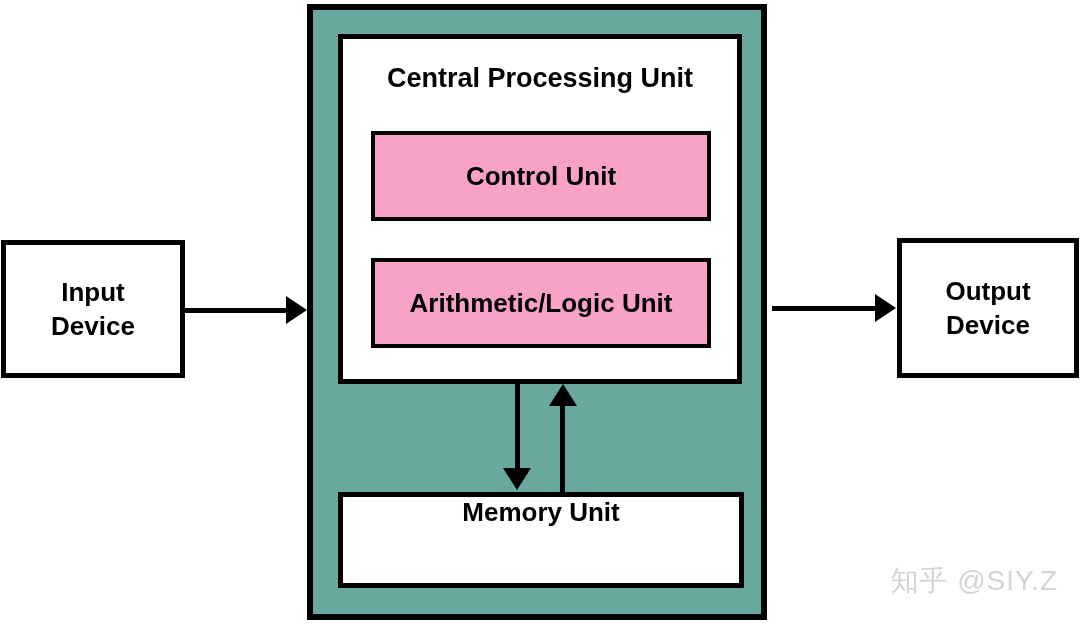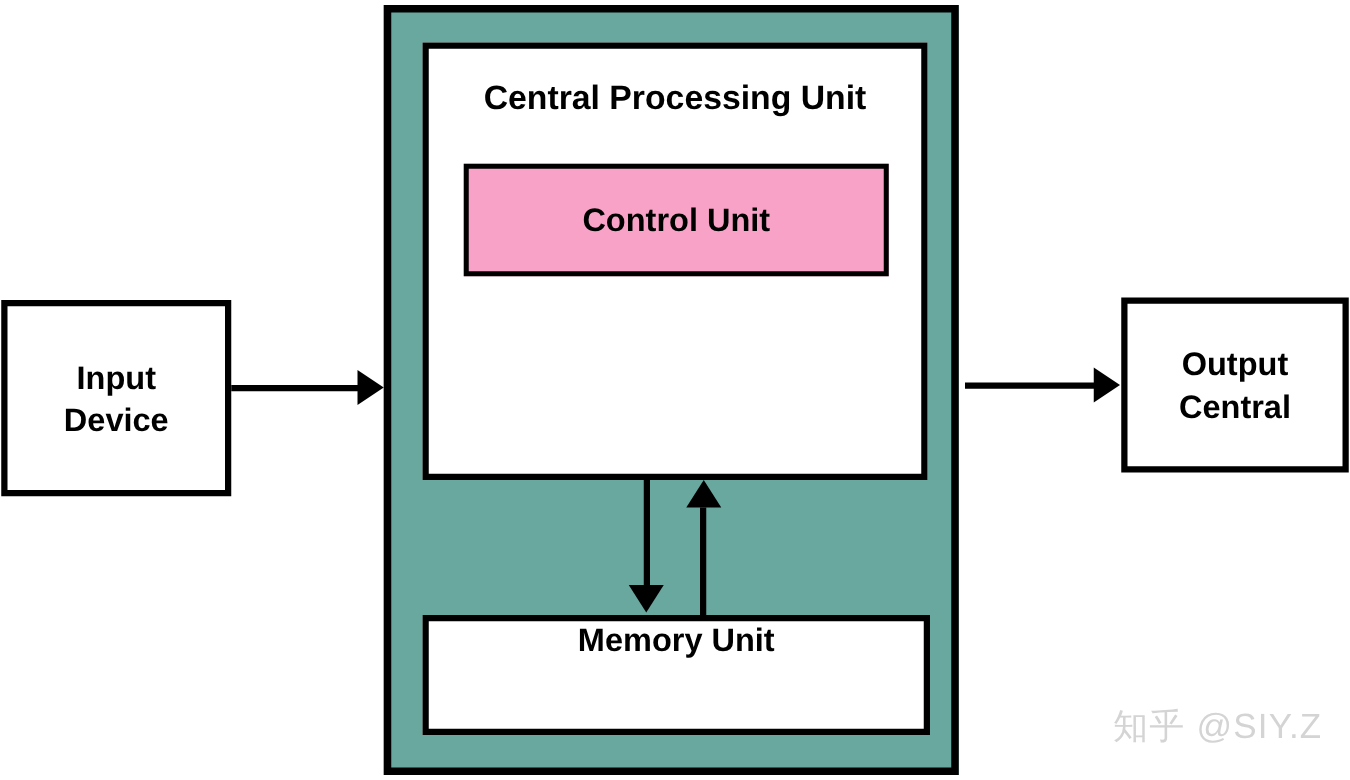--- a/index.html
+++ b/index.html
@@ -132,40 +132,43 @@
     color: var(--watermark-color, #d4d4d4);
     letter-spacing: 1px;
     margin-top: 12px;
   }
 </style>
 </head>
 <body>
 
 <div class="stage">
 
-  <div class="box device-box" style="left:1px; top:240px; width:184px; height:157px;">
+  <div class="box device-box" style="left:1px; top:240px; width:184px; height:138px;">
     <span>Input
 Device</span>
   </div>
 
   <div class="cpu-box">
     <div class="cpu-inner">
       <div class="cpu-title">Central Processing Unit</div>
       <div class="unit-box control-unit">
         <span>Control Unit</span>
       </div>
+      <div class="unit-box alu-unit">
+        <span>Arithmetic/Logic Unit</span>
+      </div>
     </div>
     <div class="memory-box">
       <span>Memory Unit</span>
     </div>
   </div>
 
   <div class="box device-box" style="left:897px; top:238px; width:182px; height:140px;">
     <span>Output
-Central</span>
+Device</span>
   </div>
 
   <div>
     <div class="shaft-h" style="left:185px; top:308px; width:102px;"></div>
     <div class="head-right" style="left:286px; top:296px;"></div>
   </div>
 
   <div>
     <div class="shaft-h" style="left:772px; top:306px; width:104px;"></div>
     <div class="head-right" style="left:875px; top:294px;"></div>

